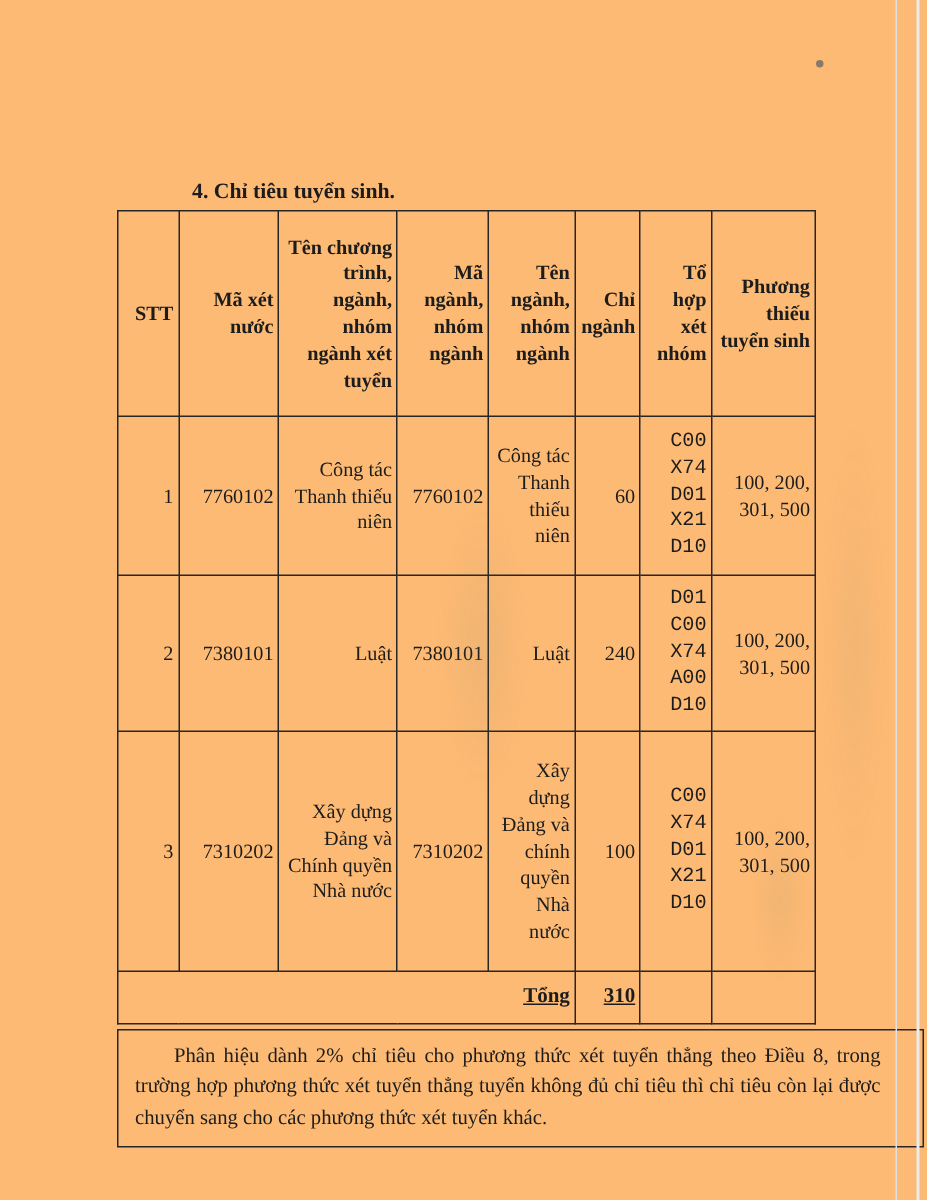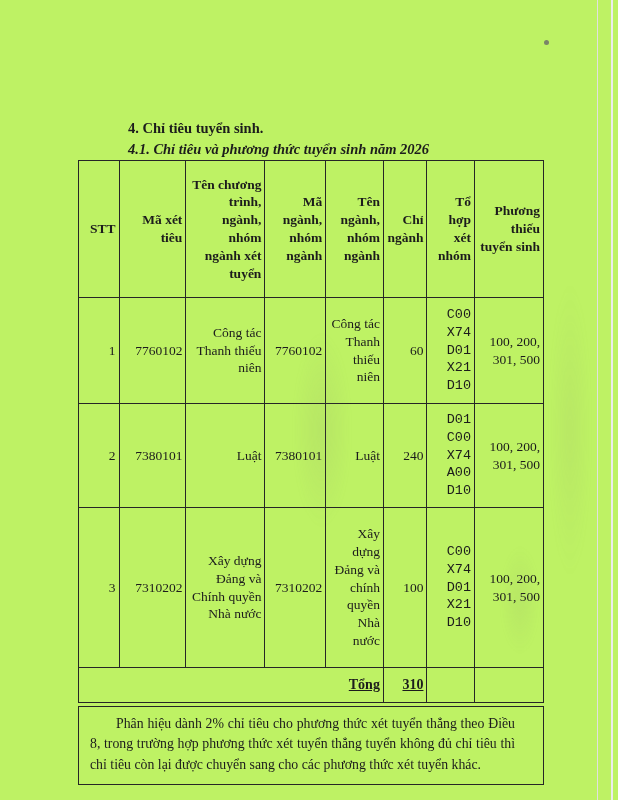--- a/index.html
+++ b/index.html
@@ -1,20 +1,20 @@
 <!DOCTYPE html>
 <html><head>
 <meta charset="utf-8">
 <style>
   html,body { margin:0; padding:0; background:#e9e9e9; }
   .page {
     position:relative;
     width:618px; height:800px;
     margin:0 auto;
-    background:#bef264;
+    background:#fdba74;
     overflow:hidden;
     font-family:"Liberation Serif","DejaVu Serif",serif;
     color:#1c1c1c;
   }
   .content { position:absolute; left:78px; top:119px; width:466px; }
 
   .heading {
     margin:0 0 3px 50px;
     font-size:14.5px; line-height:18px;
     font-weight:bold;
@@ -38,21 +38,21 @@
     line-height:1.32;
     padding:2px 3px;
     overflow:hidden;
   }
   table.quota th { font-weight:bold; }
   td.tohop { white-space:pre-line;font-family:Liberation Mono, monospace; }
   tr.total-row td { font-weight:bold; font-size:14px;text-decoration:underline; }
 
   .note-box {
     box-sizing:border-box;
-    width:466px;
+    width:538px;
     margin-top:3px;
     border:1.6px solid #262626;
     padding:7px 28px 9px 11px;
     min-height:64px;
   }
   .note-box p {
     margin:0;
     font-size:13.8px;
     line-height:1.48;
     text-align:justify;
@@ -75,37 +75,36 @@
   .smudge-c { left:500px; top:545px; width:40px; height:110px;
     background:radial-gradient(ellipse at center, rgba(120,128,112,0.09), rgba(120,128,112,0) 70%); }
 </style>
 </head>
 <body>
 
 <div class="page">
 
   <div class="content">
     <p class="heading">4. Chỉ tiêu tuyển sinh.</p>
-    <p class="subheading">4.1. Chỉ tiêu và phương thức tuyển sinh năm 2026</p>
 
     <table class="quota">
       <colgroup>
         <col style="width:40px">
           <col style="width:66px">
           <col style="width:78px">
           <col style="width:60px">
         <col style="width:57px">
           <col style="width:43px">
           <col style="width:47px">
           <col style="width:68px">
       </colgroup>
       <tbody>
           <tr style="height:137px">
         <th>STT</th>
-        <th>Mã xét tiêu</th>
+        <th>Mã xét nước</th>
         <th>Tên chương trình, ngành, nhóm ngành xét tuyển</th>
         <th>Mã ngành, nhóm ngành</th>
         <th>Tên ngành, nhóm ngành</th>
         <th>Chỉ ngành</th>
         <th>Tổ hợp xét nhóm</th>
         <th>Phương thiếu tuyển sinh</th>
       </tr>
       <tr style="height:106px">
         <td>1</td>
         <td>7760102</td>

